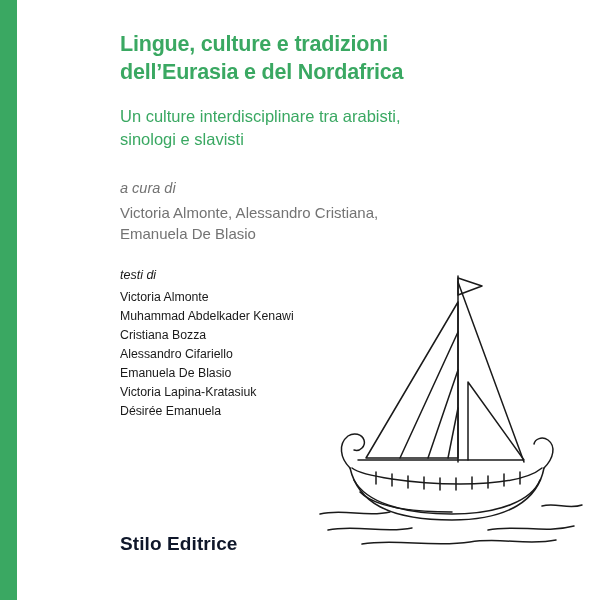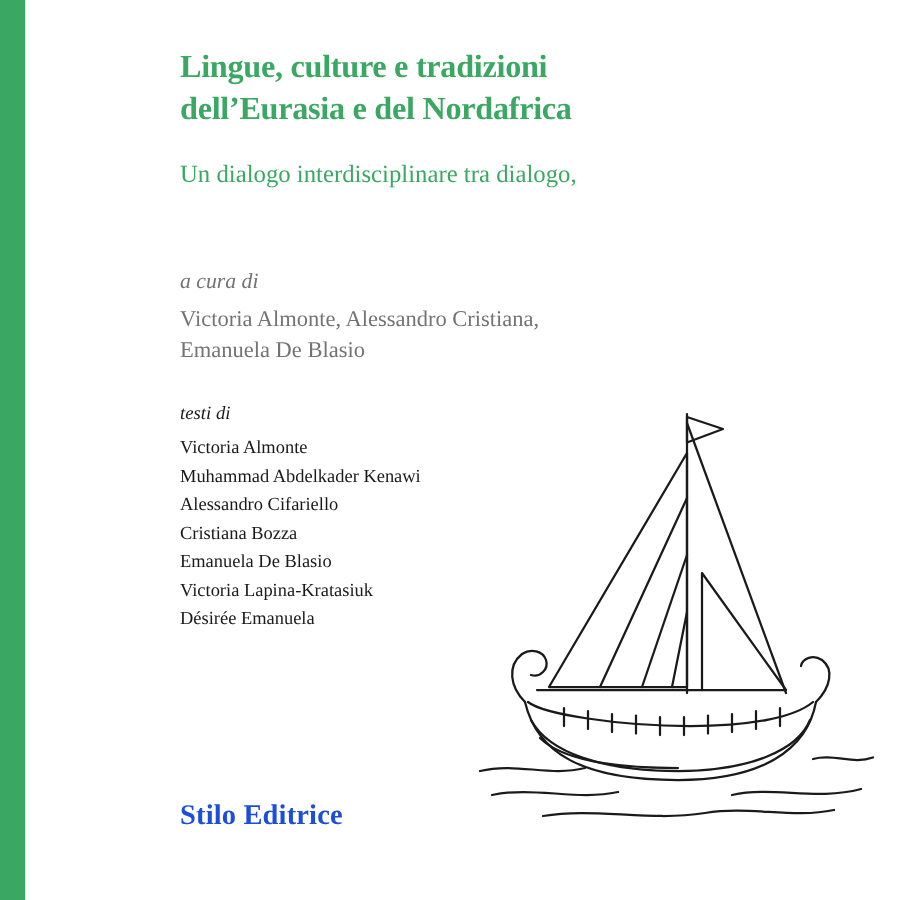--- a/index.html
+++ b/index.html
@@ -9,21 +9,20 @@
   }
   body {
     font-family: "Liberation Sans", sans-serif;
   }
   #cover {
     position: relative;
     width: 600px;
     height: 600px;
     background: #ffffff;
     overflow: hidden;
-    font-family: Liberation Serif, serif;
   }
   
   .spine {
     position: absolute;
     left: 0;
     top: 0;
     width: 17px;
     height: 600px;
     background: #3aa862;
   }
@@ -98,21 +97,21 @@
     font-size: 12.3px;
     line-height: 1.55;
     margin: 0;
   }
   .publisher {
     position: absolute;
     left: 100px;
     top: 533px;
     font-size: 19px;
     font-weight: bold;
-    color: #1d4ed8;
+    color: #0f172a;
     letter-spacing: 0.1px;
   }
   
   .ship-wrap {
     position: absolute;
     right: 8px;
     bottom: 38px;
     width: 300px;
     height: 300px;
   }
@@ -220,36 +219,37 @@
         </g>
       </svg>
     </div>
 
     <div class="title-block">
       <h1 class="main-title">
         <span>Lingue, culture e tradizioni</span><br>
         <span>dell’Eurasia e del Nordafrica</span>
       </h1>
       <h2 class="subtitle">
-        <span>Un dialogo interdisciplinare tra dialogo,</span><br>
+        <span>Un culture interdisciplinare tra arabisti,</span><br>
+        <span>sinologi e slavisti</span>
       </h2>
     </div>
 
     <div class="editors-block">
       <p class="acuradi">a cura di</p>
       <p class="editor-line">Victoria Almonte, Alessandro Cristiana,</p>
       <p class="editor-line">Emanuela De Blasio</p>
     </div>
 
     <div class="contrib-block">
       <p class="testi-di">testi di</p>
       <p class="contrib-name">Victoria Almonte</p>
       <p class="contrib-name">Muhammad Abdelkader Kenawi</p>
+      <p class="contrib-name">Cristiana Bozza</p>
       <p class="contrib-name">Alessandro Cifariello</p>
-      <p class="contrib-name">Cristiana Bozza</p>
       <p class="contrib-name">Emanuela De Blasio</p>
       <p class="contrib-name">Victoria Lapina-Kratasiuk</p>
       <p class="contrib-name">Désirée Emanuela</p>
     </div>
 
     <div class="publisher">Stilo Editrice</div>
 
 
   </div>
 </div>

